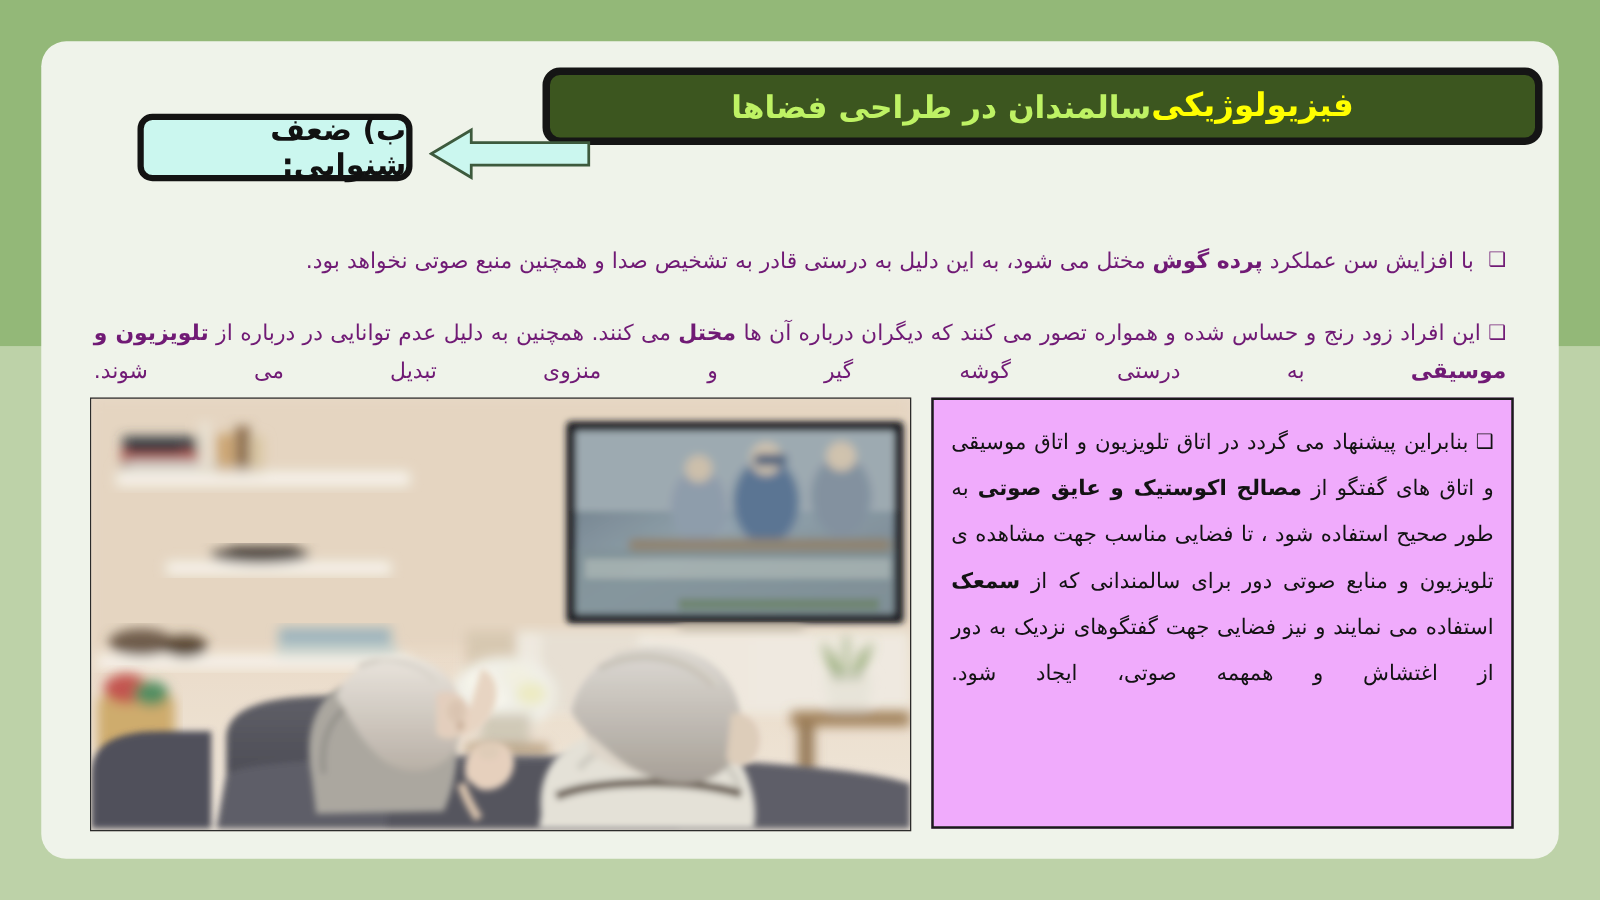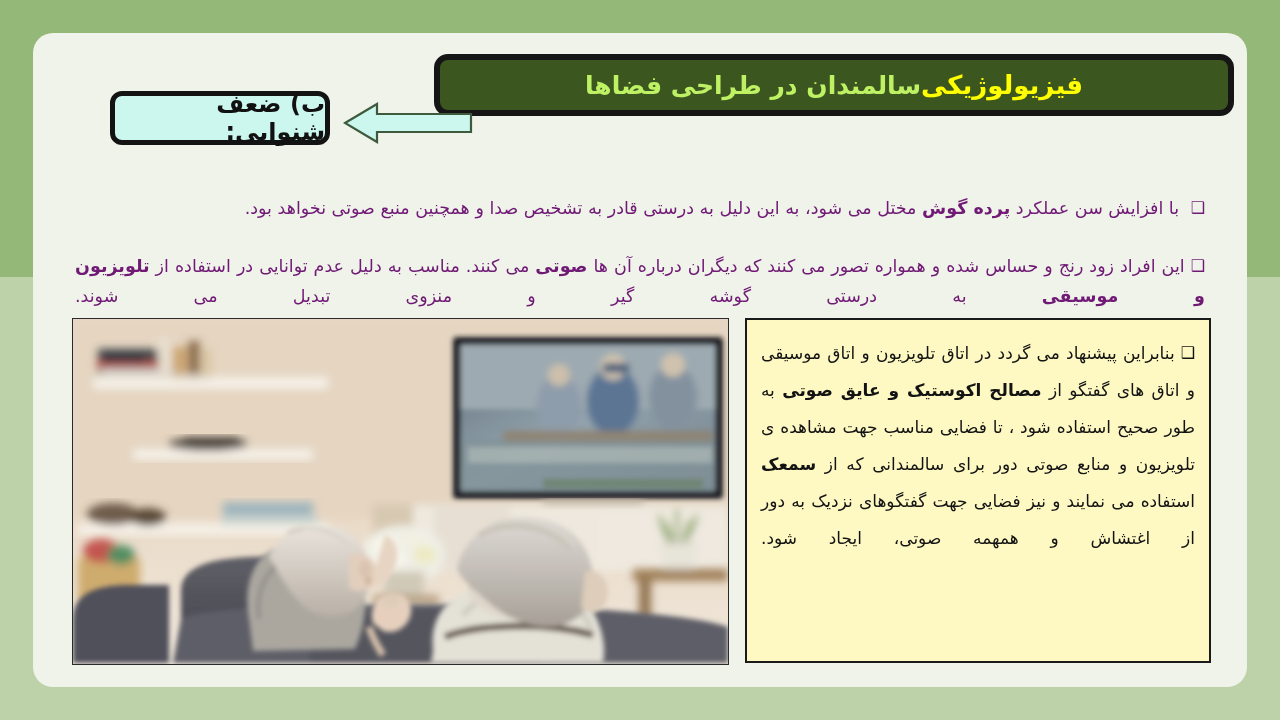--- a/index.html
+++ b/index.html
@@ -157,21 +157,21 @@
   #photo { position: absolute; inset: 0; }
 
   
   #note-box {
     position: absolute;
     left: 712px;
     top: 285px;
     width: 466px;
     height: 345px;
     box-sizing: border-box;
-    background: #fef9c3;
+    background: #f0abfc;
     border: 2px solid #1a1a1a;
     padding: 14px 14px 8px 14px;
     direction: rtl;
   }
   #note-text {
     font-size: 17px;
     line-height: 37px;
     color: #131313;
     text-align: justify;
     text-align-last: justify;
@@ -206,21 +206,21 @@
       </div>
 
     </div>
 
     <div class="para" id="para-1">
       <span class="sq">❑</span>
       <span>با افزایش سن عملکرد </span><b>پرده گوش</b><span> مختل می شود، به این دلیل به درستی قادر به تشخیص صدا و همچنین منبع صوتی نخواهد بود.</span>
     </div>
 
     <div class="para" id="para-2">
-      <span class="sq">❑</span><span>این افراد زود رنج و حساس شده و همواره تصور می کنند که دیگران درباره آن ها </span><b>صوتی</b><span> می کنند. مناسب به دلیل عدم توانایی در استفاده از </span><b>تلویزیون و موسیقی</b><span> به درستی گوشه گیر و منزوی تبدیل می شوند.</span>
+      <span class="sq">❑</span><span>این افراد زود رنج و حساس شده و همواره تصور می کنند که دیگران درباره آن ها </span><b>مختل</b><span> می کنند. همچنین به دلیل عدم توانایی در درباره از </span><b>تلویزیون و موسیقی</b><span> به درستی گوشه گیر و منزوی تبدیل می شوند.</span>
     </div>
 
     <div id="photo-frame">
       <svg id="photo" viewBox="0 0 655 345" preserveAspectRatio="none" xmlns="http://www.w3.org/2000/svg">
         <defs>
           <linearGradient id="wallG" x1="0" y1="0" x2="0" y2="1">
             <stop offset="0" stop-color="#e7d8c6"></stop>
             <stop offset="0.55" stop-color="#ead9c5"></stop>
             <stop offset="1" stop-color="#efe6da"></stop>
           </linearGradient>

